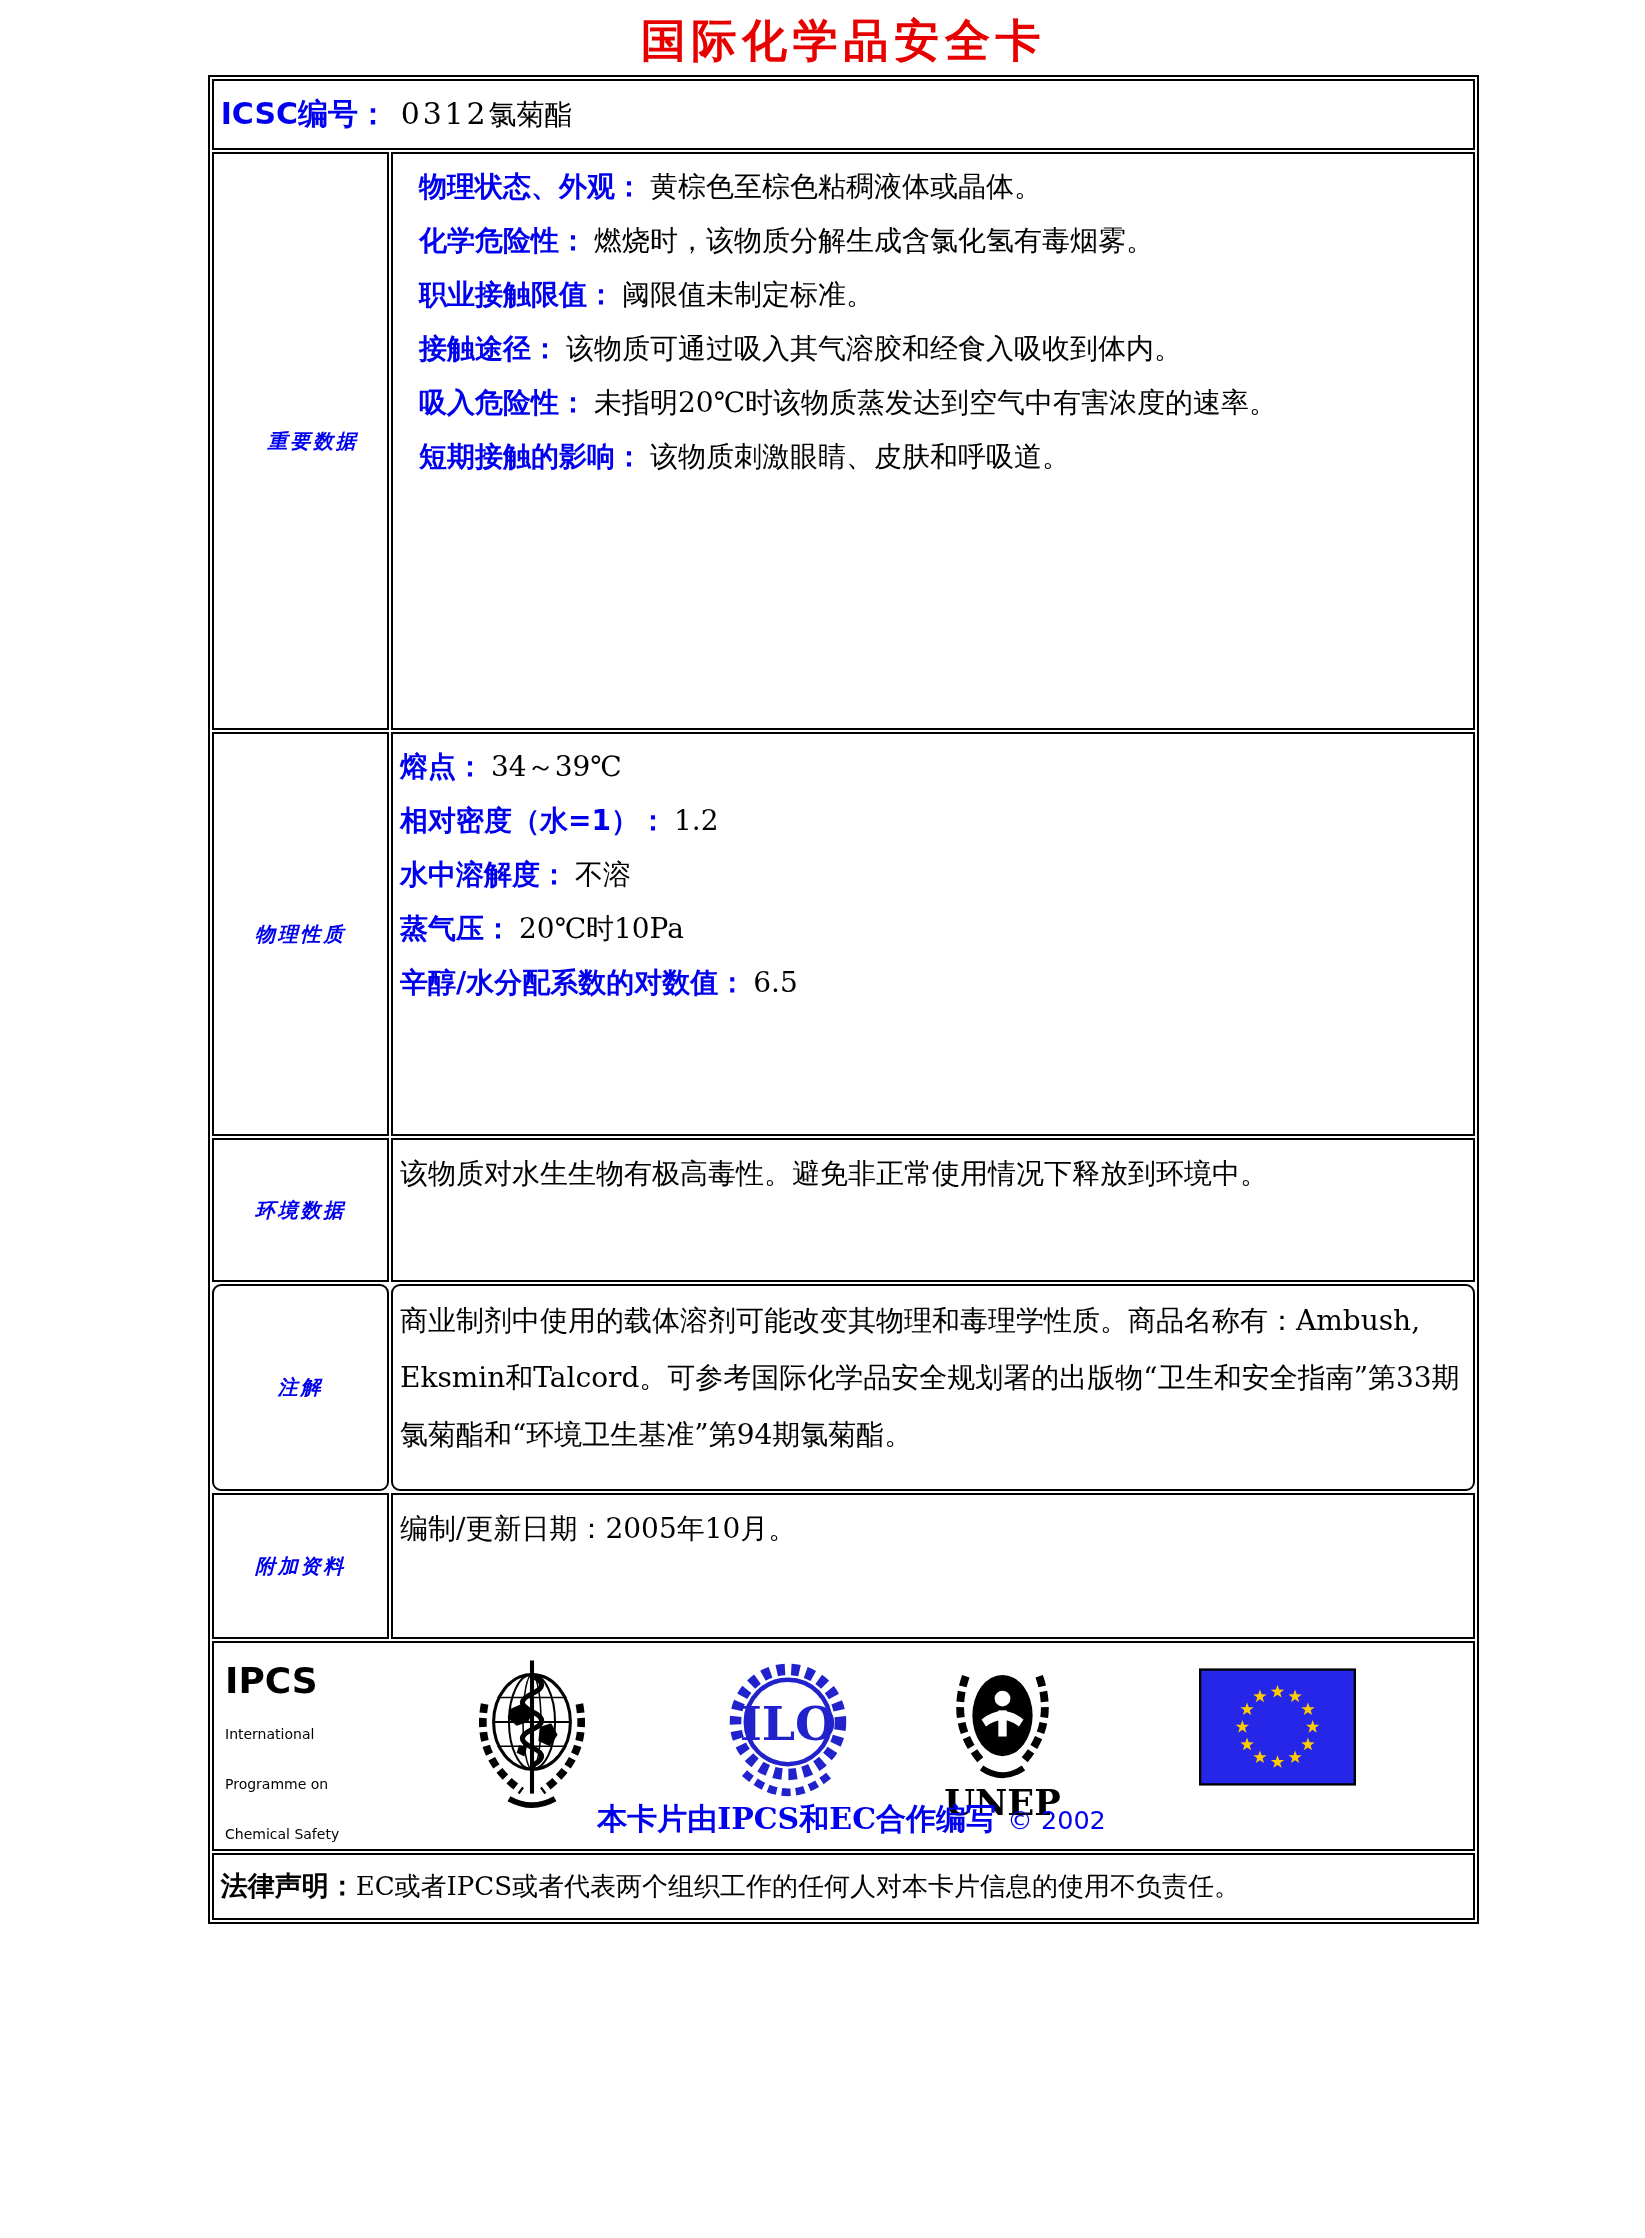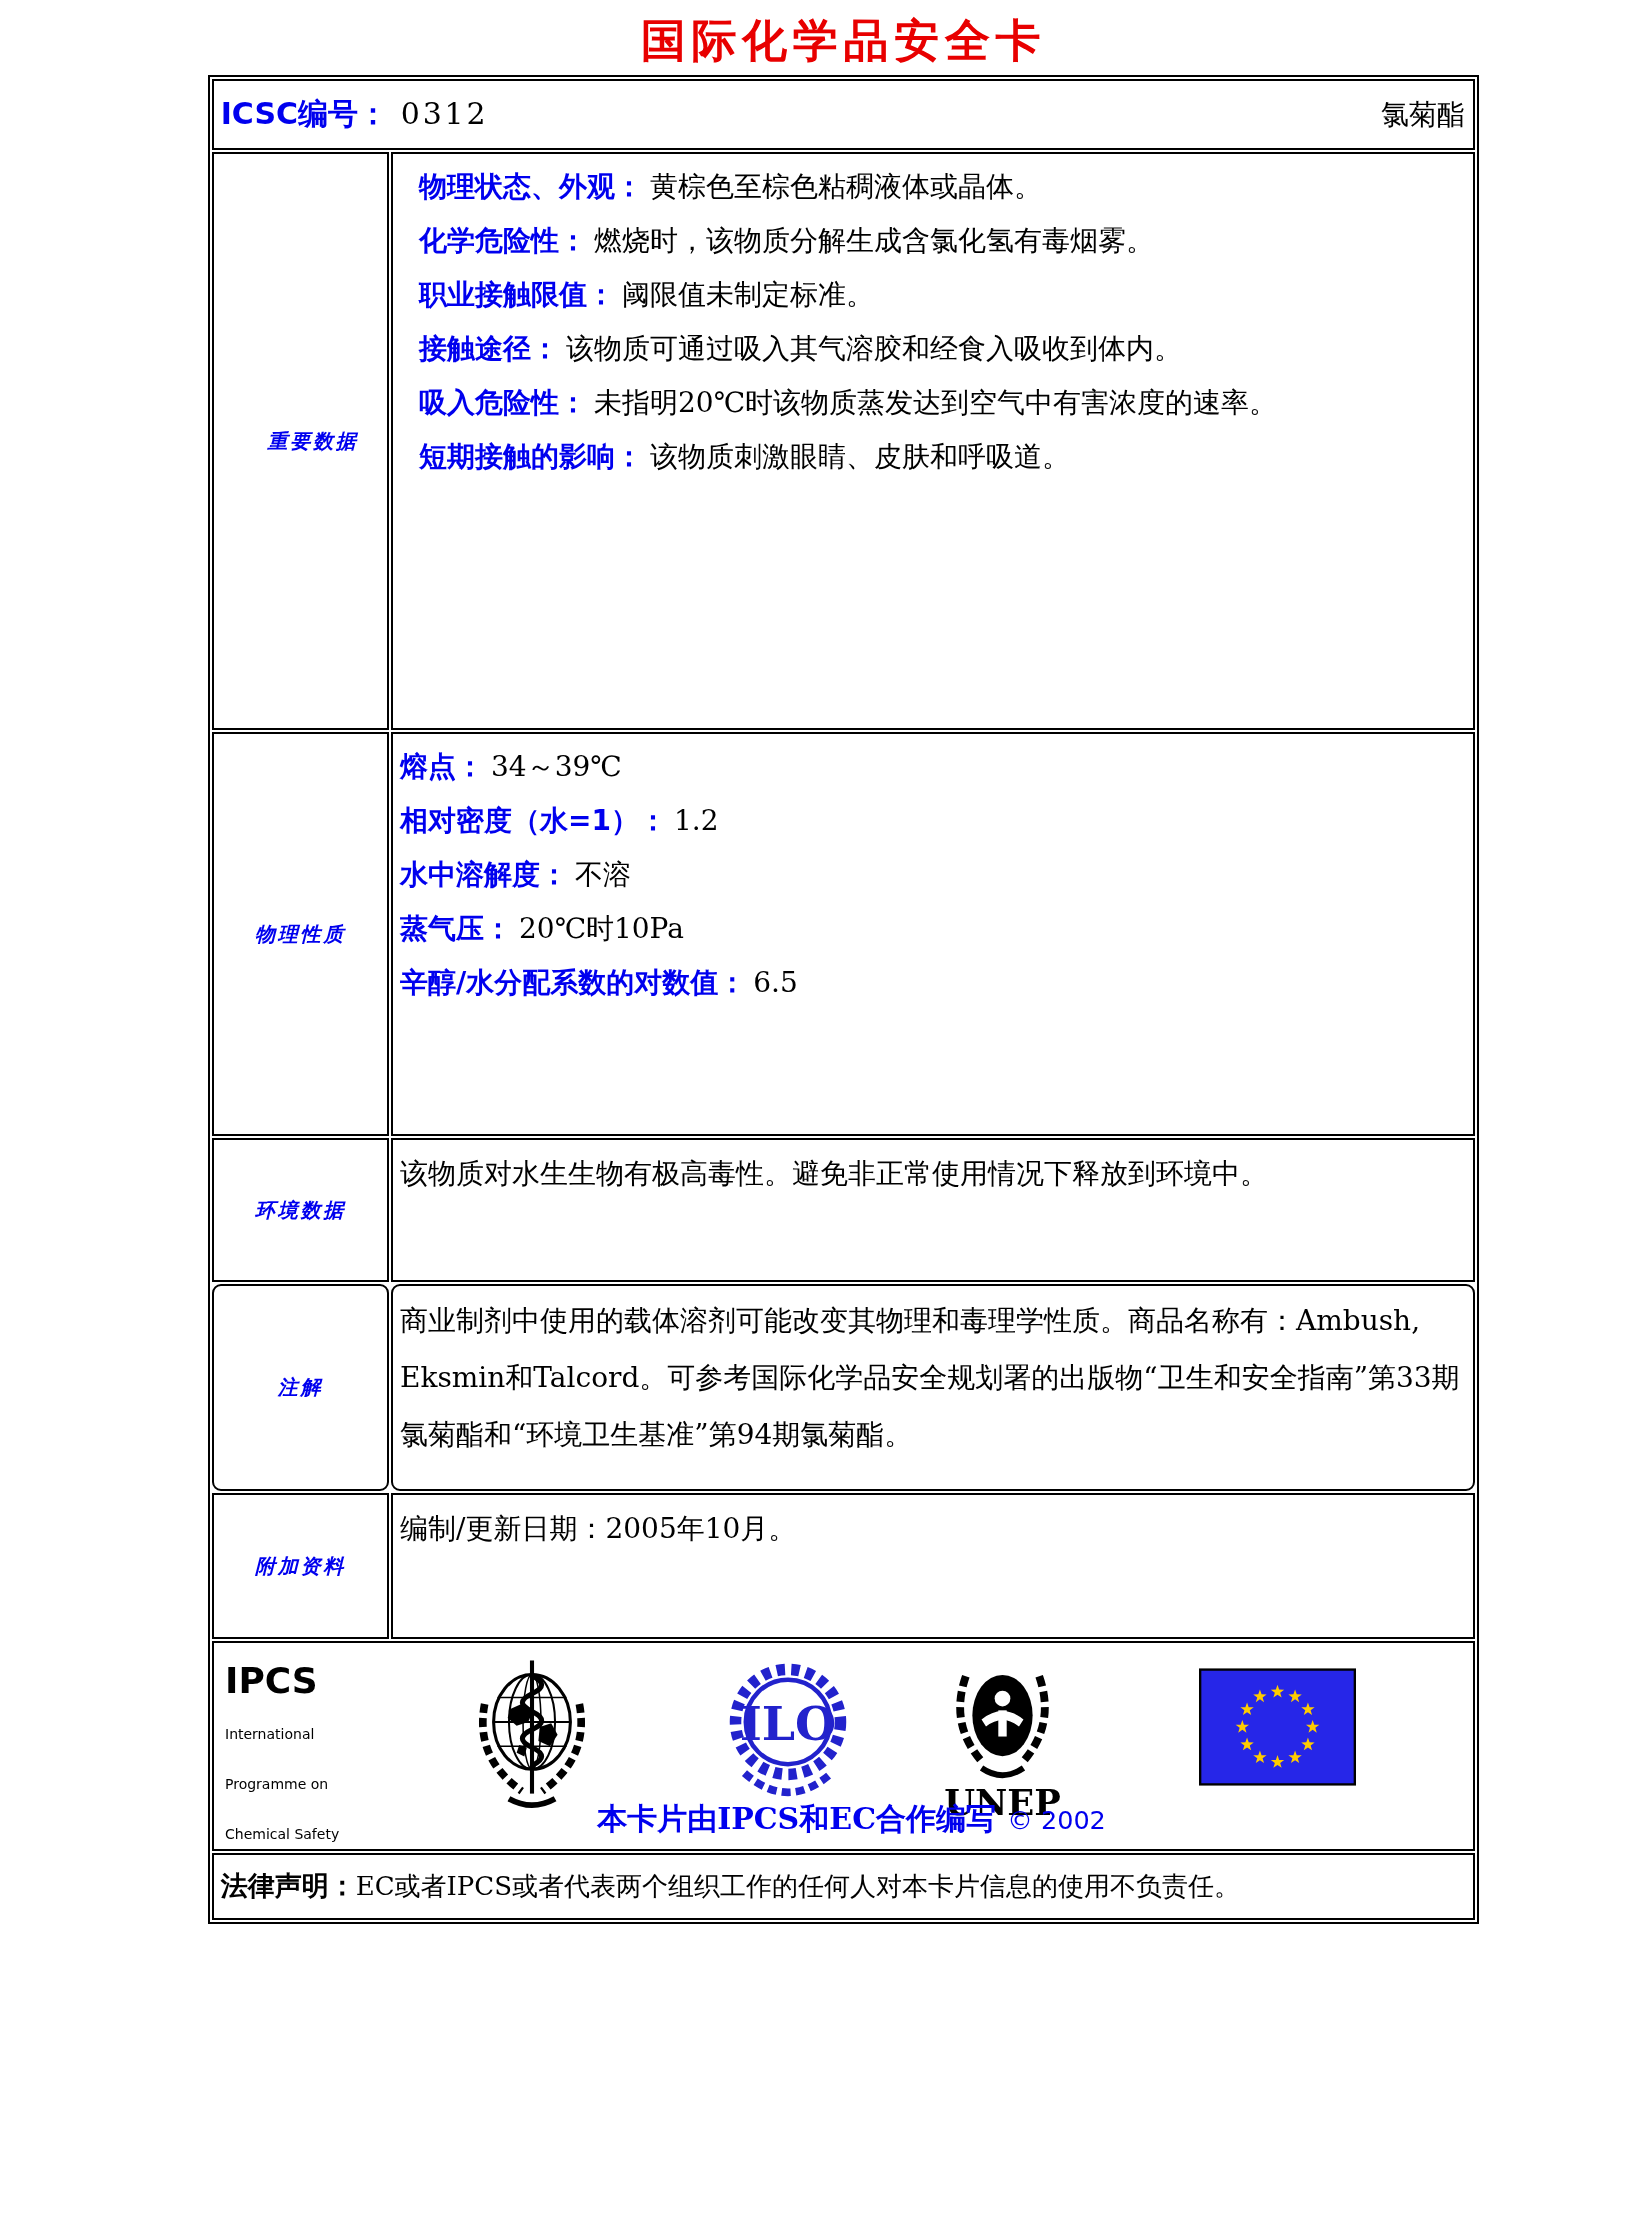--- a/index.html
+++ b/index.html
@@ -31,21 +31,21 @@
   col.label-col{width:177px;}
   .r-header td{height:71px;vertical-align:middle;}
   .r-important .content-cell,.r-important .label-cell{height:578px;padding-left:26px;}
   .r-physical .content-cell,.r-physical .label-cell{height:404px;}
   .r-env .content-cell,.r-env .label-cell{height:144px;}
   .r-notes .content-cell,.r-notes .label-cell{height:207px;border-radius:9px;}
   .r-additional .content-cell,.r-additional .label-cell{height:146px;}
   .r-footer td{height:199px;vertical-align:top;position:relative;}
   .r-legal td{height:67px;vertical-align:middle;}
 
-  .header-flex{display:flex;justify-content:space-between;align-items:center;padding:0 7px 0 5.7px;}
+  .header-flex{display:flex;align-items:center;padding:0 7px 0 5.7px;}
   .icsc-label{color:var(--accent_blue);font-weight:bold;font-size:30px;}
   .icsc-number{font-family:"DejaVu Serif","Liberation Serif",serif;font-size:30px;margin-left:12.8px;letter-spacing:2.8px;}
   .chem-name{font-family:"DejaVu Serif","Liberation Serif",serif;font-size:28px;}
 
   .label-cell{vertical-align:middle;text-align:center;}
   .row-label{color:var(--accent_blue);font-weight:bold;font-size:20px;letter-spacing:2.8px;font-style:italic;}
 
   .content-cell{padding:5.7px 8.5px 4.3px 7px;}
   .line{line-height:54px;font-size:28px;}
   .fname{color:var(--accent_blue);font-weight:bold;}

